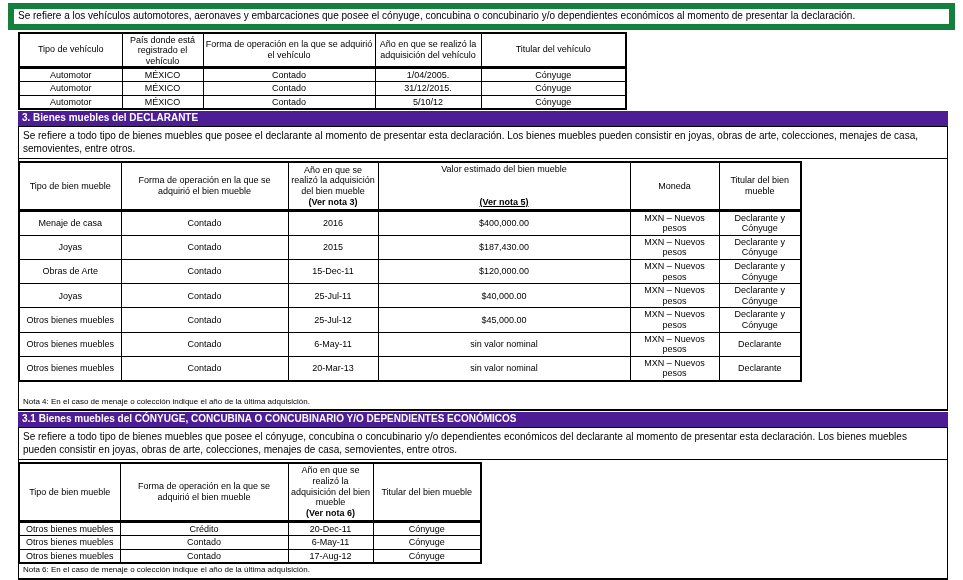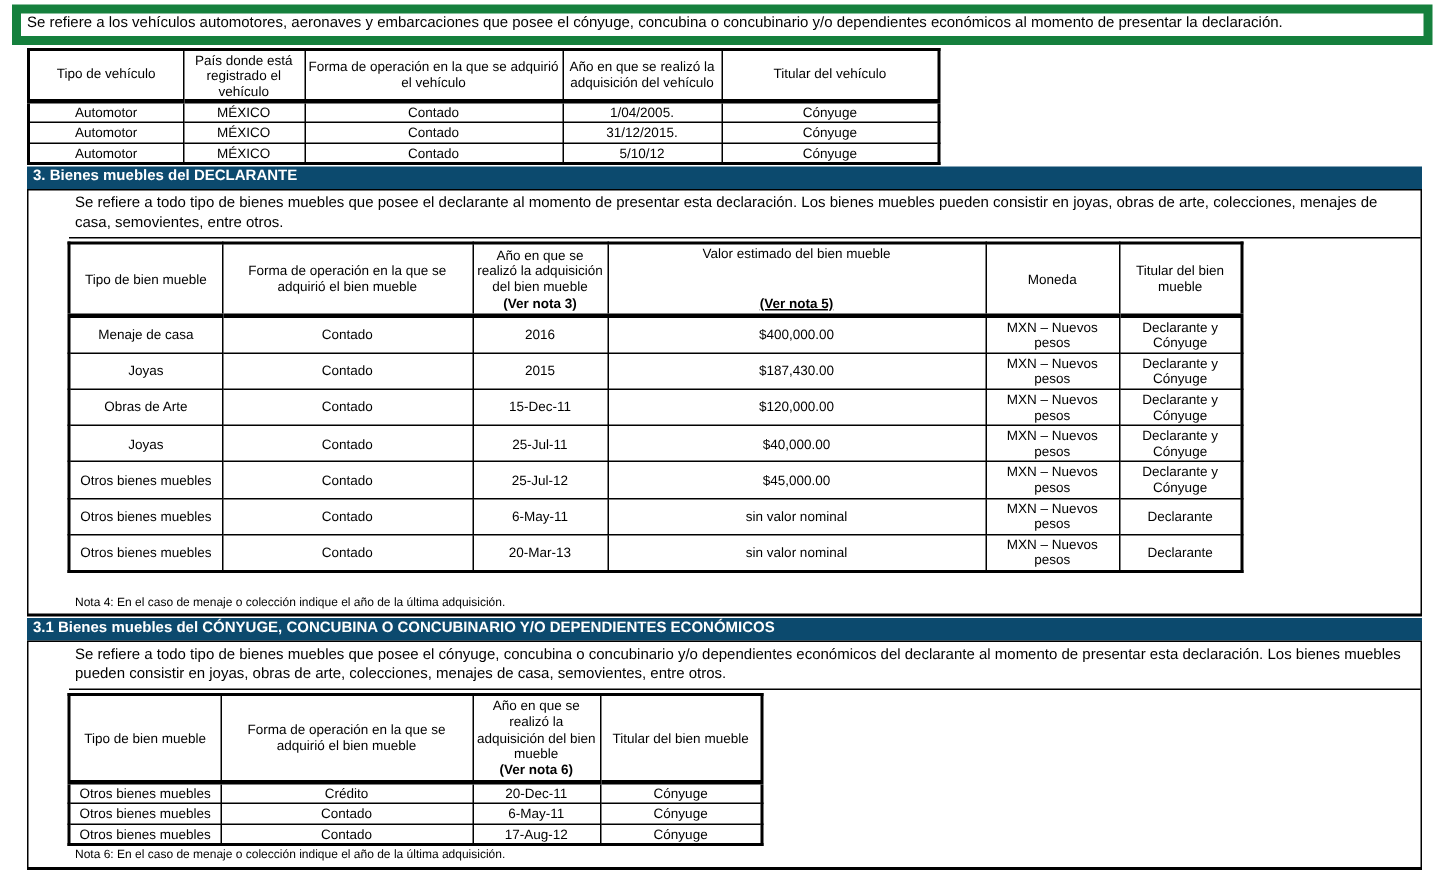--- a/index.html
+++ b/index.html
@@ -6,25 +6,25 @@
   body{
     width:963px;height:580px;overflow:hidden;background:#ffffff;color:#000000;
     font-family:"Liberation Sans", sans-serif;
     -webkit-font-smoothing:antialiased;
   }
   .top-desc{
     margin:3px 8px 0 8px;border:6px solid #15803d;padding:1px 4px;
     font-size:10px;line-height:1.25;
   }
   .bar{
-    margin:1px 15px 0 18px;background:#0c4a6e;color:#ffffff;
+    margin:1px 15px 0 18px;background:#4c1d95;color:#ffffff;
     font-weight:bold;font-size:10px;line-height:1.2;padding:1px 14px 2px 4px;
   }
   .container{
-    margin:0 15px 0 18px;border:1px solid #000;border-bottom-width:2px;padding-left:27px;
+    margin:0 15px 0 18px;border:1px solid #000;border-bottom-width:2px;
   }
   .desc{
     padding:2px 4px 3px 4px;border-bottom:1px solid #000;
     font-size:10px;line-height:1.3;
   }
   .notes{
     padding:1px 4px 2px 4px;font-size:8px;line-height:1.3;
   }
   table.grid{
     border-collapse:collapse;table-layout:fixed;

